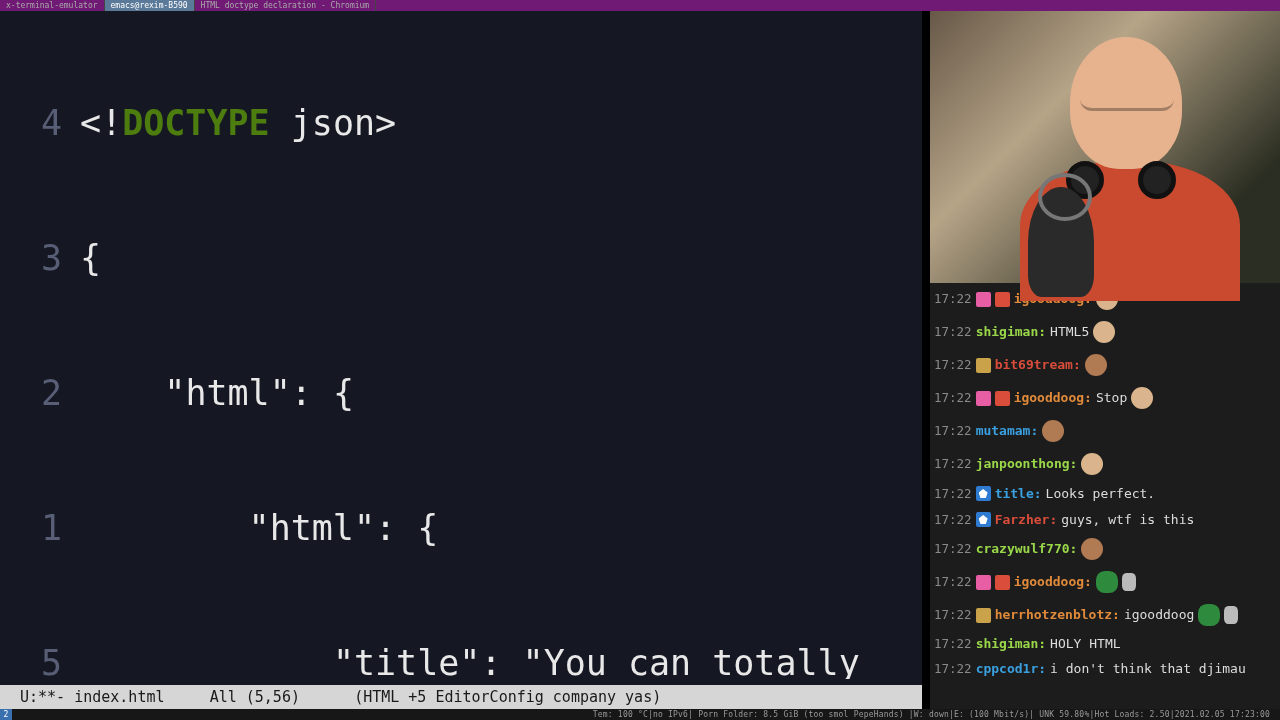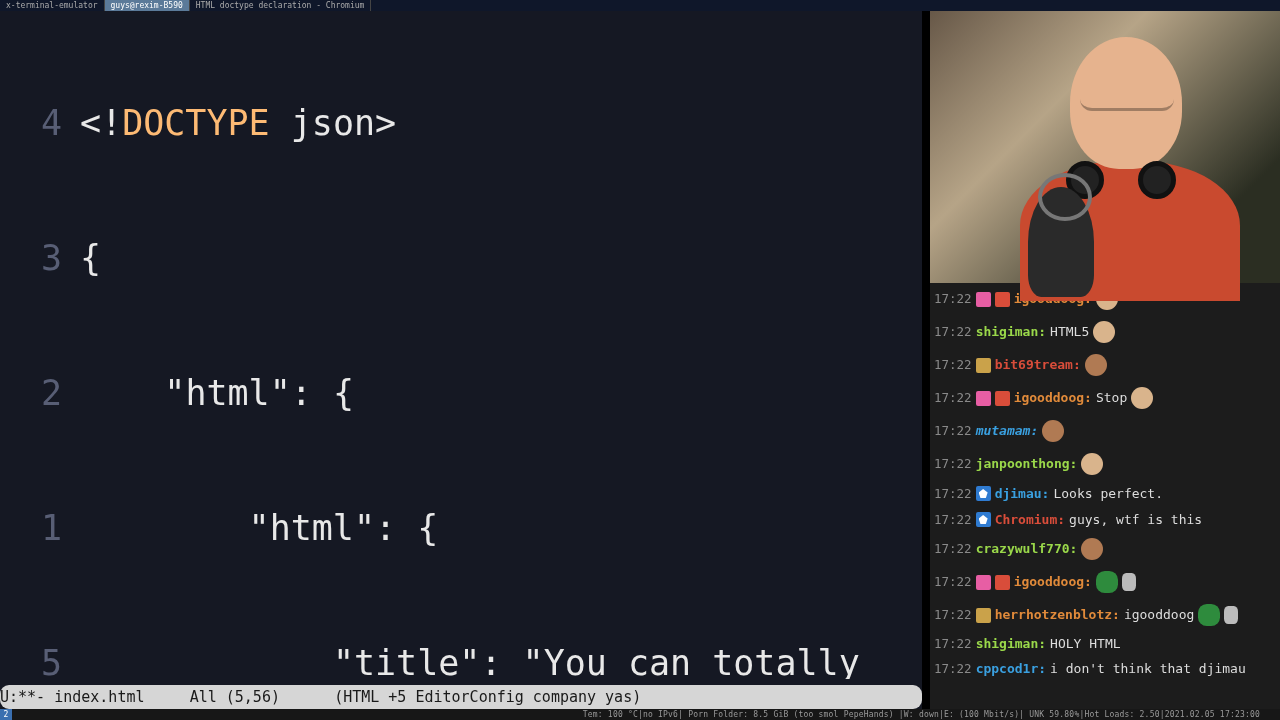--- a/index.html
+++ b/index.html
@@ -1,39 +1,39 @@
 <!DOCTYPE html>
 <html><head>
 <meta charset="utf-8">
 <style>
   * { margin:0; padding:0; box-sizing:border-box; }
   html,body { width:1280px; height:720px; overflow:hidden; font-family:"DejaVu Sans Mono","Consolas",monospace; background:#000; }
   .screen { position:relative; width:1280px; height:720px; }
 
   
-  .topbar { position:absolute; top:0; left:0; right:0; height:11px; background:#0f172a; display:flex; font-size:8px; color:#aaa; line-height:11px; }
+  .topbar { position:absolute; top:0; left:0; right:0; height:11px; background:#701a75; display:flex; font-size:8px; color:#aaa; line-height:11px; }
   .topbar .tab { padding:0 6px; border-right:1px solid #444; }
   .topbar .tab.active { background:#5b7a99; color:#fff; }
 
   
   .main { position:absolute; top:11px; left:0; right:0; bottom:11px; display:flex; }
   .editor { flex:0 0 922px; background:#151823; position:relative; color:#ddd; }
   .editor-body { position:absolute; top:0; left:0; right:0; bottom:30px; overflow:hidden; white-space:pre; font-size:35px; line-height:45px; }
   .code-row { display:flex; }
   .lnum { width:80px; text-align:right; padding-right:18px; color:#585e75; flex-shrink:0; }
   .code { color:#e8e8e8; }
   .tok-delim { color:#e8e8e8; }
   .tok-punct { color:#e8e8e8; }
   .tok-doctype { color:#e8e8e8; }
-  .tok-keyword { color:#fdba74; font-weight:normal;margin-top:23px; }
+  .tok-keyword { color:#4d7c0f; font-weight:bold;margin-top:23px; }
   .tok-key { color:#e8e8e8; }
   .tok-str { color:#e8e8e8; }
 
   
-  .modeline { position:absolute; bottom:0; left:0; right:0; height:24px; background:#d6d6d6; color:#1a1a1a; font-size:15px; line-height:24px; padding-left:0; letter-spacing:0;border-radius:9px; }
+  .modeline { position:absolute; bottom:0; left:0; right:0; height:24px; background:#d6d6d6; color:#1a1a1a; font-size:15px; line-height:24px; padding-left:20px; letter-spacing:0; }
 
   
   .stream { flex:1; background:#a3a3a3; display:flex; flex-direction:column; border-left:8px solid #000;justify-content:space-between; }
   .webcam { height:272px; background:linear-gradient(135deg,#675848 0%,#b6a487 35%,#2b2e22 80%); position:relative; }
   
   .person-head { position:absolute; top:26px; left:140px; width:112px; height:132px; background:#e6b38e; border-radius:55% 55% 48% 48%; }
   .person-body { position:absolute; top:150px; left:90px; width:220px; height:140px; background:#c94a2f; border-radius:46% 46% 0 0; }
   .mic { position:absolute; top:176px; left:98px; width:66px; height:110px; background:#2a2a2a; border-radius:50% 50% 20% 20%; }
   .mic::after{content:"";position:absolute;top:-14px;left:10px;width:46px;height:40px;border:4px solid #777;border-radius:50%;}
   .headphones { position:absolute; top:150px; left:136px; width:120px; height:46px; }
@@ -56,29 +56,29 @@
   .emote.face { background:#b07a53; }
   .emote.bald { background:#d9b48c; }
   .emote.wave { width:14px;height:18px;background:#bbb;border-radius:30%; }
 
   .chat-input { height:32px; background:#2a2a2a; color:#777; font-size:13px; line-height:32px; padding:0 8px; position:relative; border-top:1px solid #111;}
   .chat-input .smile { position:absolute; right:8px; top:7px; width:18px; height:18px; border:1.5px solid #888; border-radius:50%; }
 
   
   .bottomstrip { position:absolute; bottom:0; left:0; right:0; height:11px; background:#171717; font-size:8px; color:#999; display:flex; align-items:center; }
   .ws { width:12px; height:11px; background:#3a6fb0; color:#fff; text-align:center; line-height:11px; margin-right:4px;}
-  .bottomstrip .right { margin-left:auto; padding-right:20px; letter-spacing:.2px;}
+  .bottomstrip .right { margin-left:auto; padding-right:10px; letter-spacing:.2px;}
 </style>
 </head>
 <body>
 <div class="screen">
 
 <div class="topbar">
   <div class="tab">x-terminal-emulator</div>
-  <div class="tab active">guys@rexim-B590</div>
+  <div class="tab active">emacs@rexim-B590</div>
   <div class="tab">HTML doctype declaration - Chromium</div>
 </div>
 
 <div class="main">
 
   <div class="editor">
     <div class="editor-body">
       <div class="code-row">
         <span class="lnum">4</span>
         <span class="code"><span class="tok-delim">&lt;</span><span class="tok-delim">!</span><span class="tok-keyword">DOCTYPE</span><span class="tok-doctype"> json</span><span class="tok-delim">&gt;</span></span>
@@ -145,38 +145,38 @@
           <div class="msg">
             <span class="ts">17:22</span>
             <span class="badge b-pink"></span>
             <span class="badge b-red"></span>
             <span class="user" style="color: rgb(224, 138, 58);">igooddoog:</span>
             <span class="text"> Stop</span> 
             <span class="emote bald"></span>
           </div>
           <div class="msg">
             <span class="ts">17:22</span>
-            <span class="user" style="color: rgb(58, 160, 224); font-style: italic;">mutamam:</span> 
+            <span class="user" style="color: rgb(58, 160, 224);">mutamam:</span> 
             <span class="emote face"></span>
           </div>
           <div class="msg">
             <span class="ts">17:22</span>
             <span class="user" style="color: rgb(154, 216, 74);">janpoonthong:</span> 
             <span class="emote bald"></span>
           </div>
           <div class="msg">
             <span class="ts">17:22</span>
             <span class="badge b-blue"></span>
-            <span class="user" style="color: rgb(58, 160, 224);">djimau:</span>
+            <span class="user" style="color: rgb(58, 160, 224);">title:</span>
             <span class="text"> Looks perfect.</span>
           </div>
           <div class="msg">
             <span class="ts">17:22</span>
             <span class="badge b-blue"></span>
-            <span class="user" style="color: rgb(217, 77, 58);">Chromium:</span>
+            <span class="user" style="color: rgb(217, 77, 58);">Farzher:</span>
             <span class="text"> guys, wtf is this</span>
           </div>
           <div class="msg">
             <span class="ts">17:22</span>
             <span class="user" style="color: rgb(154, 216, 74);">crazywulf770:</span> 
             <span class="emote face"></span>
           </div>
           <div class="msg">
             <span class="ts">17:22</span>
             <span class="badge b-pink"></span>

